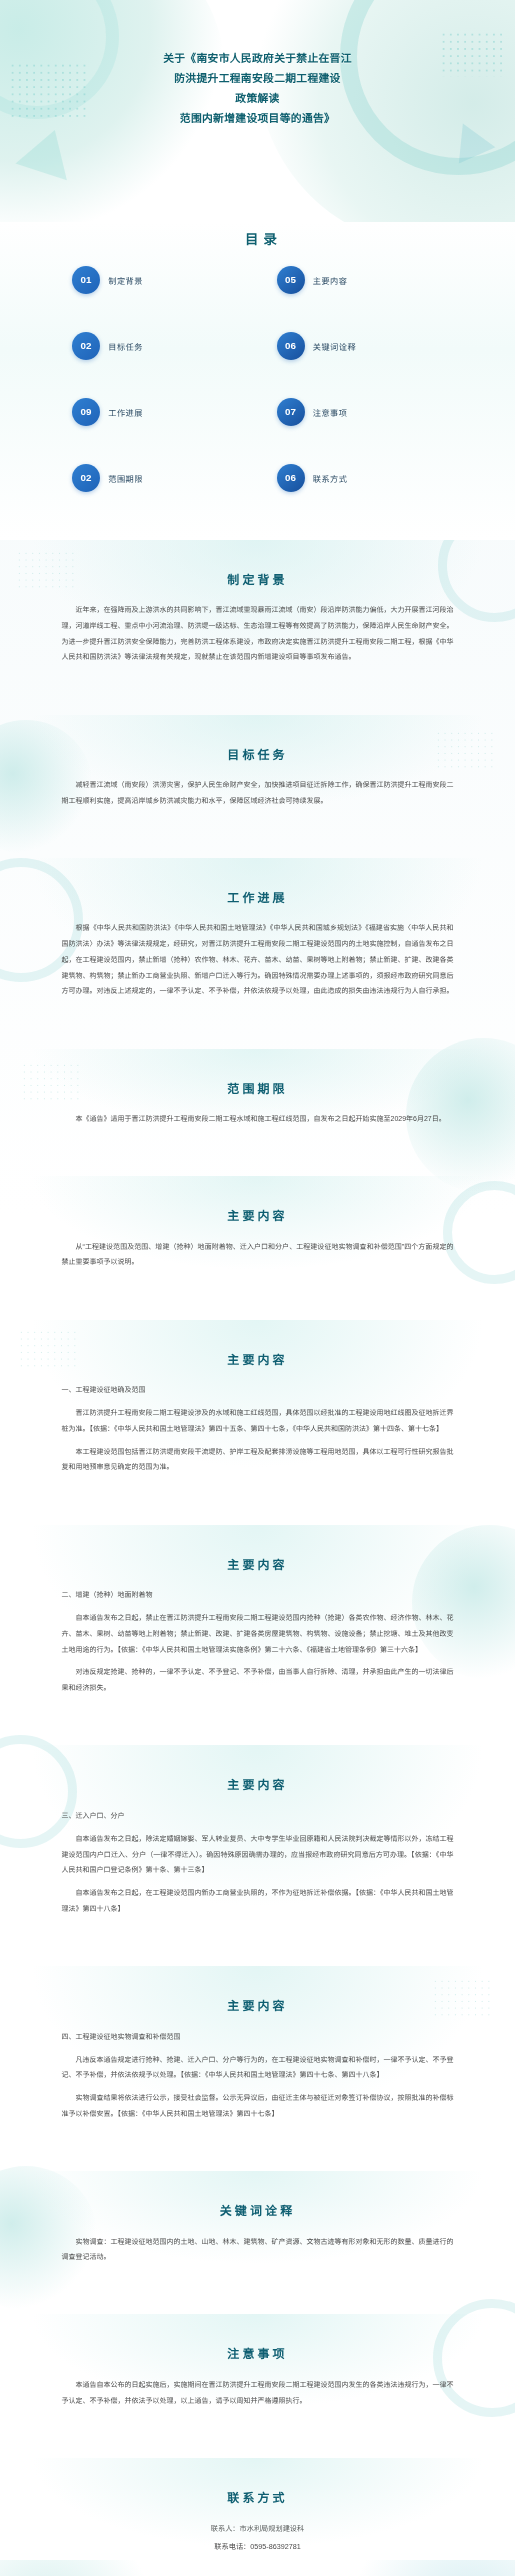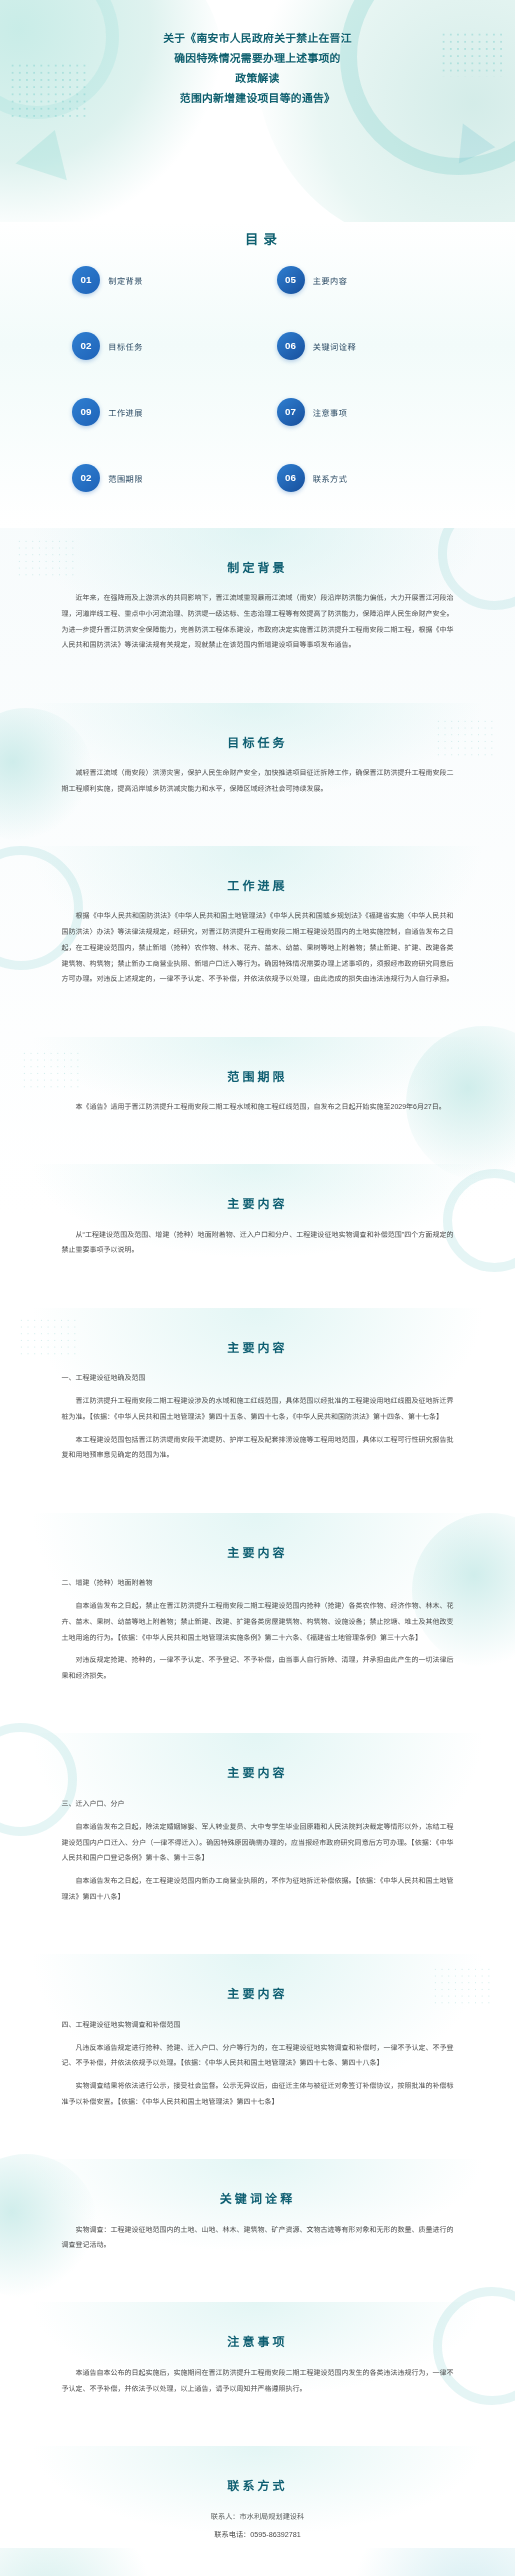--- a/index.html
+++ b/index.html
@@ -74,21 +74,21 @@
     background-size: 7.2px 7.2px;
     opacity: .45;
   }
   .dotgrid.d1 { left: 9.3px; top: 62px; }
   .dotgrid.d2 { right: 13.4px; top: 31px; width: 62px; height: 46px; }
 
   
   .hero-title {
     position: relative;
     z-index: 5;
-    padding: 29px 62px 0 62px;
+    padding: 49px 62px 0 62px;
     text-align: center;
     color: #0e5f6e;
     font-size: 10.8px;
     font-weight: bold;
     line-height: 1.85;
     letter-spacing: 0.3px;
     text-shadow: 0 0.5px 0 rgba(255,255,255,.6);
   }
   .hero-title .ln { display: block; }
 
@@ -104,21 +104,21 @@
     text-align:center;
     color:#0f6070;
     font-size: 13.4px;
     font-weight: bold;
     letter-spacing: 5.2px;
     margin-bottom: 17.5px;
     padding-left: 12px;
   }
   .toc-grid {
     width: 371px;
-    margin: 0 auto;
+    margin: 12px auto;
     display: grid;
     grid-template-columns: 1fr 1fr;
     row-gap: 13.4px;
     column-gap: 25px;
     gap: 38px;
   }
   .toc-item {
     display:flex;
     align-items:center;
     gap: 8.2px;
@@ -237,21 +237,21 @@
     <div class="hero-blob-b bg-shape"></div>
     <div class="hero-arc bg-shape"></div>
     <div class="hero-arc2 bg-shape"></div>
     <div class="hero-tri bg-shape"></div>
     <div class="hero-tri2 bg-shape"></div>
     <div class="dotgrid d1 bg-shape"></div>
     <div class="dotgrid d2 bg-shape"></div>
 
     <div class="hero-title">
       <span class="ln">关于《南安市人民政府关于禁止在晋江</span>
-      <span class="ln">确因特殊情况需要办理上述事项的</span>
+      <span class="ln">防洪提升工程南安段二期工程建设</span>
       <span class="ln">政策解读</span>
       <span class="ln">范围内新增建设项目等的通告》</span>
     </div>
   </div>
 
   <div class="toc-section">
     <div class="toc-head">目录</div>
     <div class="toc-grid">
 
       <div class="toc-item">

